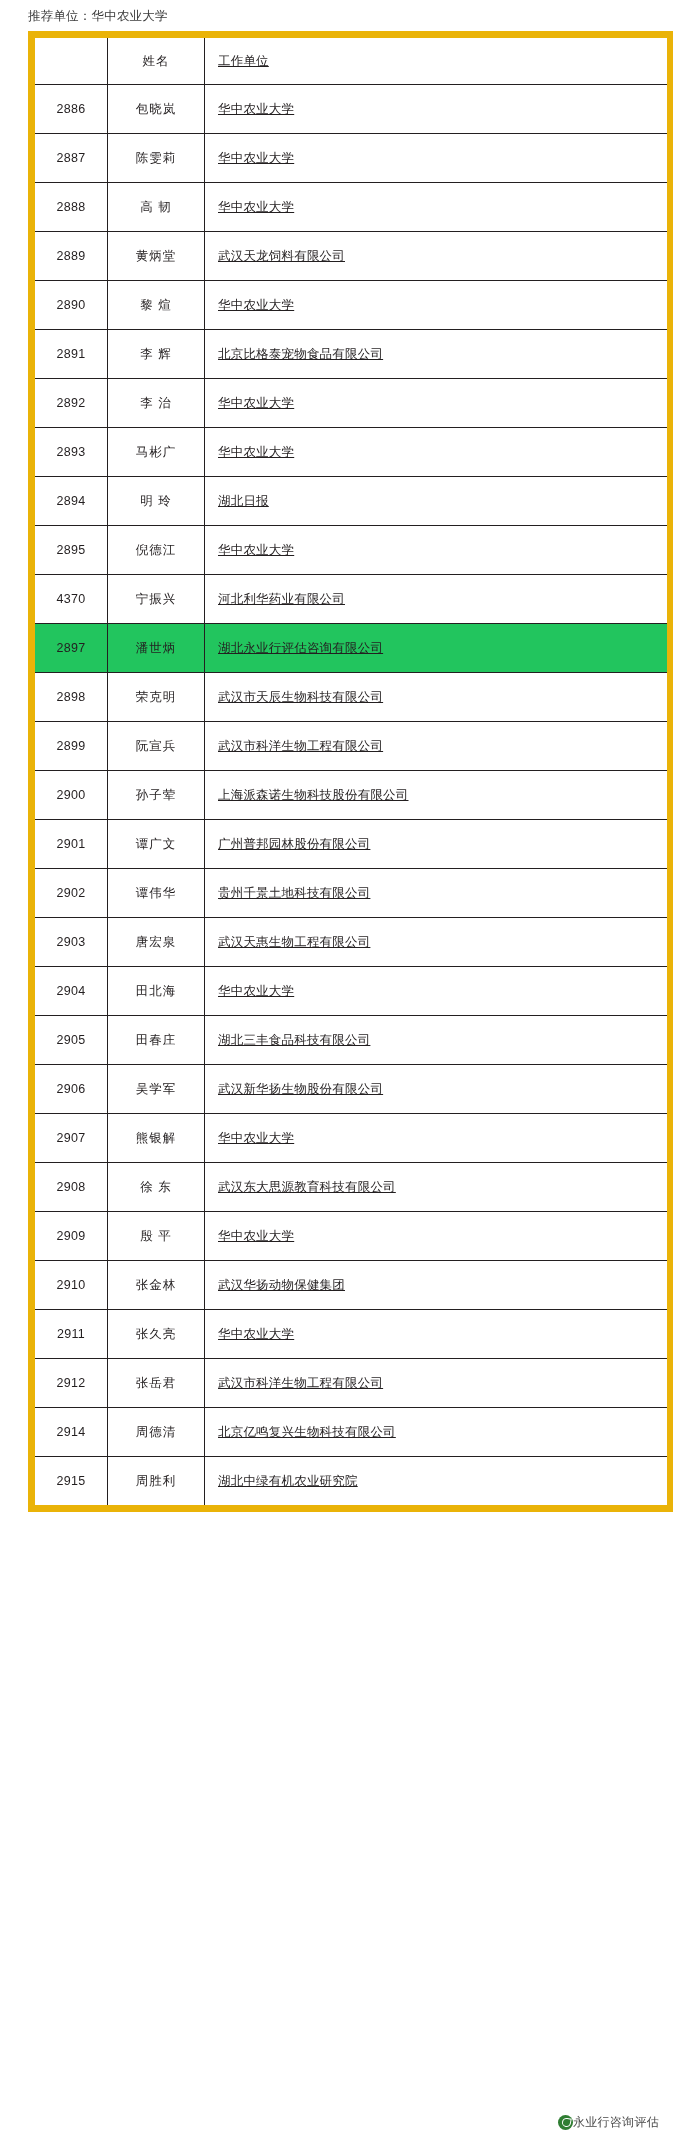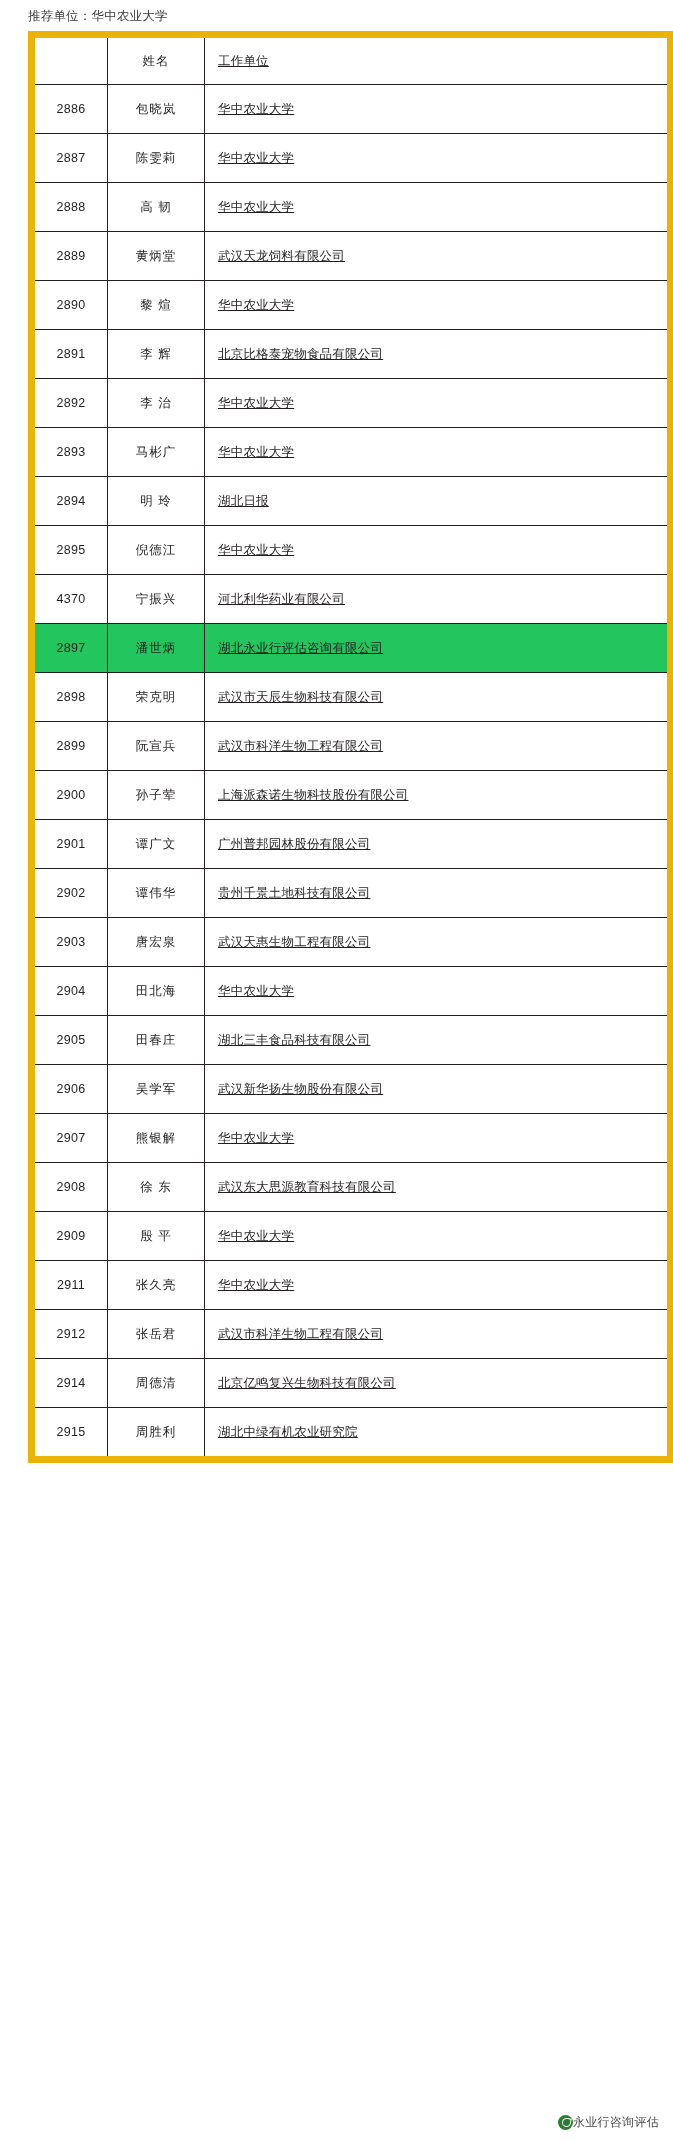--- a/index.html
+++ b/index.html
@@ -234,20 +234,25 @@
             <td class="col-id">2908</td>
             <td class="col-name">徐 东</td>
             <td class="col-org">武汉东大思源教育科技有限公司</td>
           </tr>
           <tr>
             <td class="col-id">2909</td>
             <td class="col-name">殷 平</td>
             <td class="col-org">华中农业大学</td>
           </tr>
           <tr>
+            <td class="col-id">2910</td>
+            <td class="col-name">张金林</td>
+            <td class="col-org">武汉华扬动物保健集团</td>
+          </tr>
+          <tr>
             <td class="col-id">2911</td>
             <td class="col-name">张久亮</td>
             <td class="col-org">华中农业大学</td>
           </tr>
           <tr>
             <td class="col-id">2912</td>
             <td class="col-name">张岳君</td>
             <td class="col-org">武汉市科洋生物工程有限公司</td>
           </tr>
           <tr>

